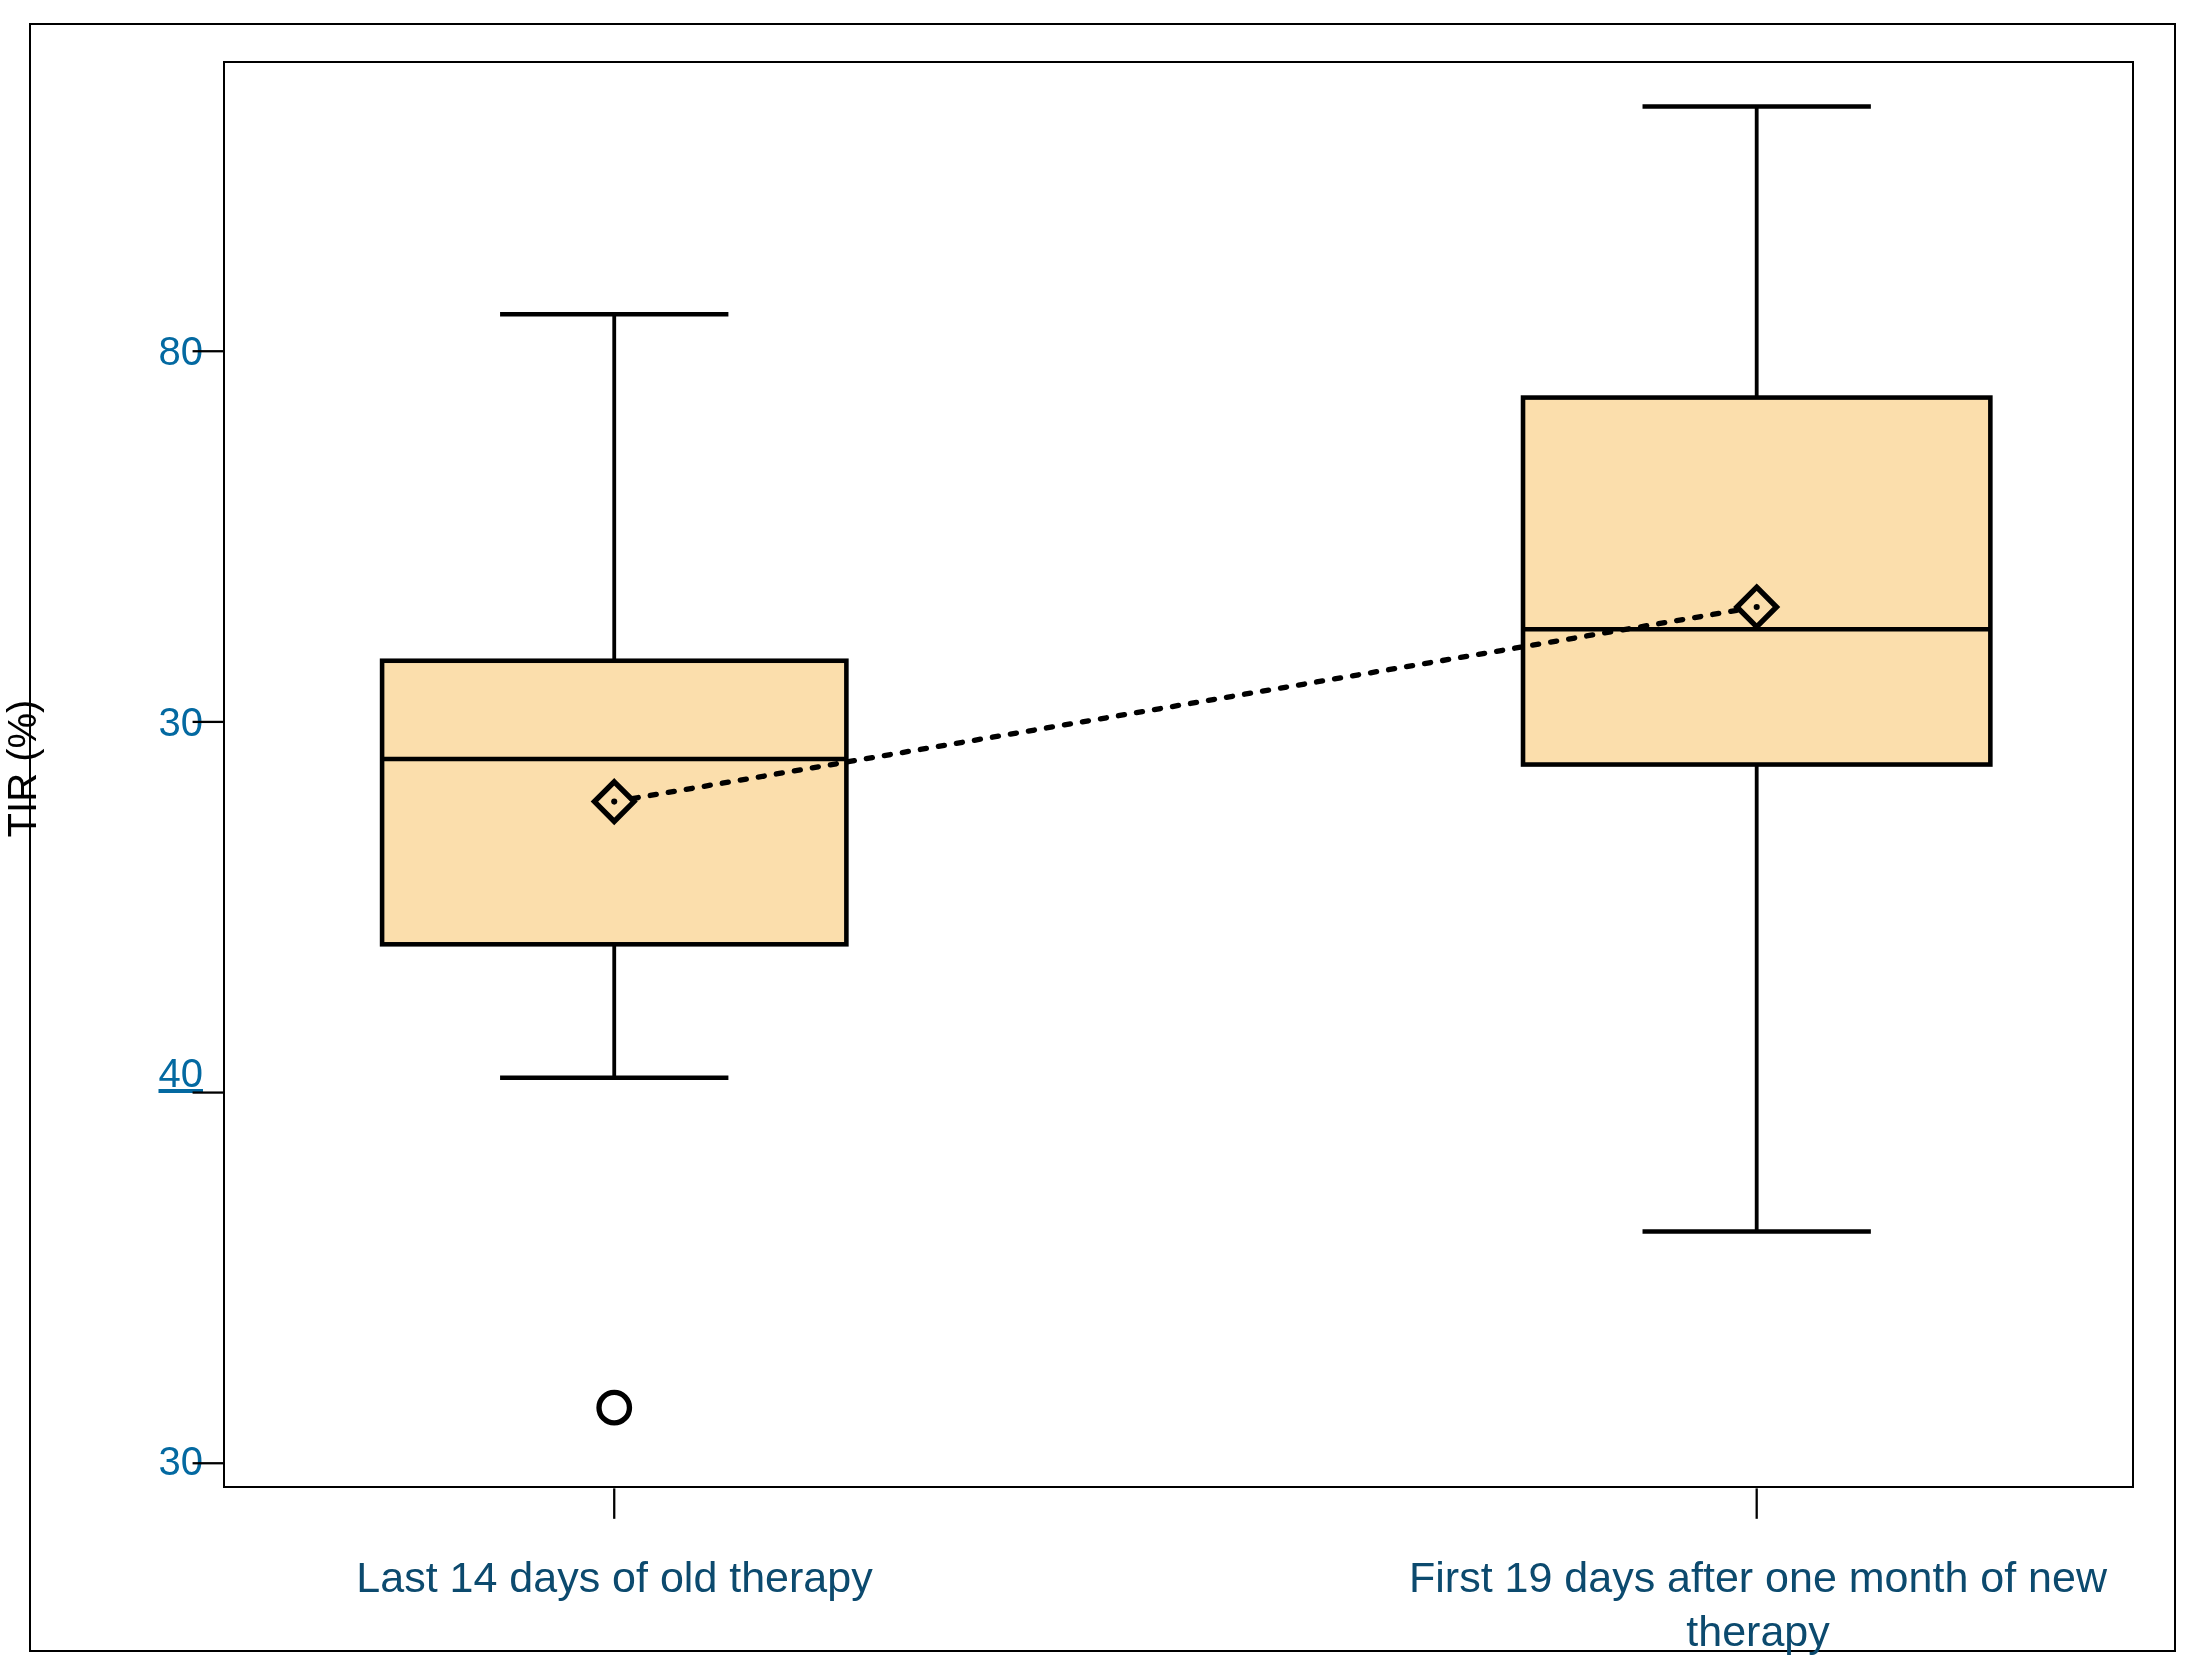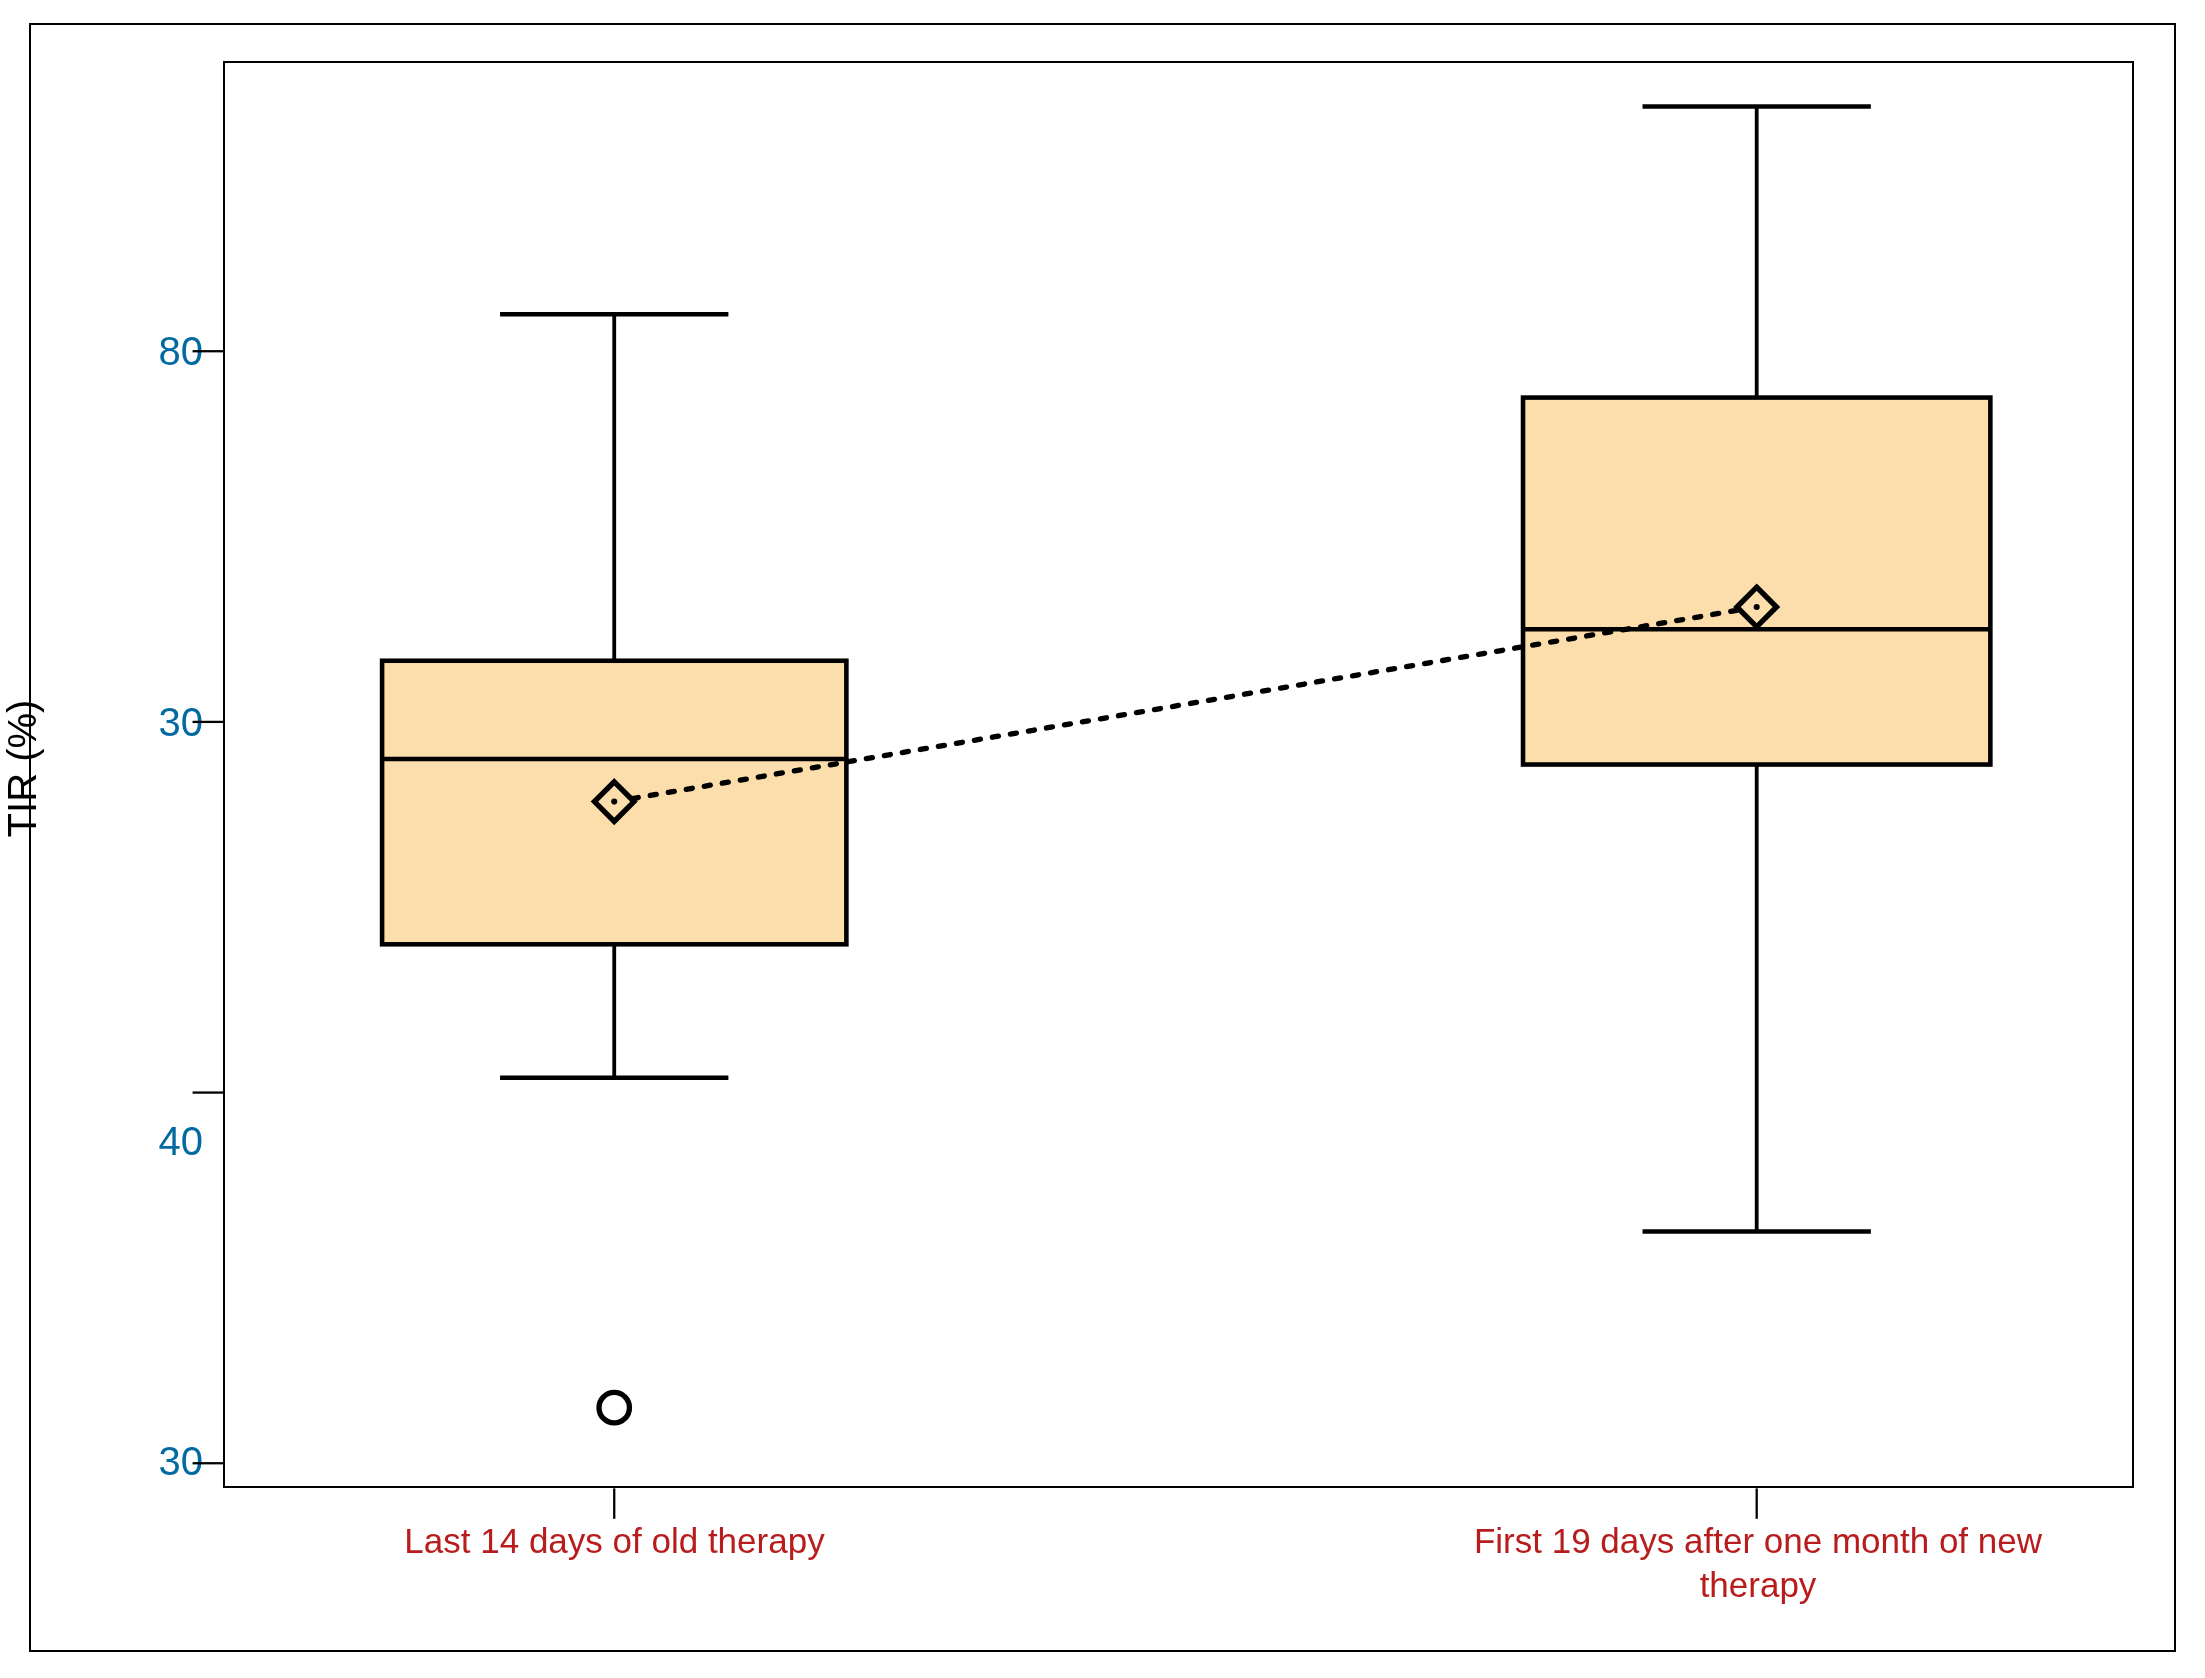--- a/index.html
+++ b/index.html
@@ -66,39 +66,40 @@
     position: absolute;
     right: 2002px;
     width: 137px;
     text-align: right;
     font-size: 40px;
     color: #0369a1;
     line-height: 1;
   }
   .xtick-label {
     position: absolute;
-    font-size: 35px;
-    color: #b91c1c;
+    font-size: 43px;
+    color: #0c4a6e;
     text-align: center;
     line-height: 1.25;
+    margin-top: 32px;
   }
 </style>
 </head>
 <body>
 
 <div id="figure">
 
   <div class="outer-frame"></div>
 
   <div class="plot-frame"></div>
 
   <div class="ylabel">TIR (%)</div>
 
   <div class="ytick-label" style="top:1441px;">30</div>
-  <div class="ytick-label" style="top:1121px;">40</div>
+  <div class="ytick-label" style="top:1053px;text-decoration:underline;">40</div>
   <div class="ytick-label" style="top:702px;">30</div>
   <div class="ytick-label" style="top:331px;">80</div>
 
   <div class="xtick-label" style="left:310px; top:1519px; width:609px;">Last 14 days of old therapy</div>
   <div class="xtick-label" style="left:1370px; top:1519px; width:776px;"><span>First 19 days after one month of new</span><br><span>therapy</span></div>
 
   <svg class="plot-svg" id="plot-svg" viewBox="0 0 2897 2205">
       <line x1="253" y1="1922" x2="293" y2="1922" stroke="#000" stroke-width="3"></line>
       <line x1="253" y1="1435" x2="293" y2="1435" stroke="#000" stroke-width="3"></line>
       <line x1="253" y1="948" x2="293" y2="948" stroke="#000" stroke-width="3"></line>

